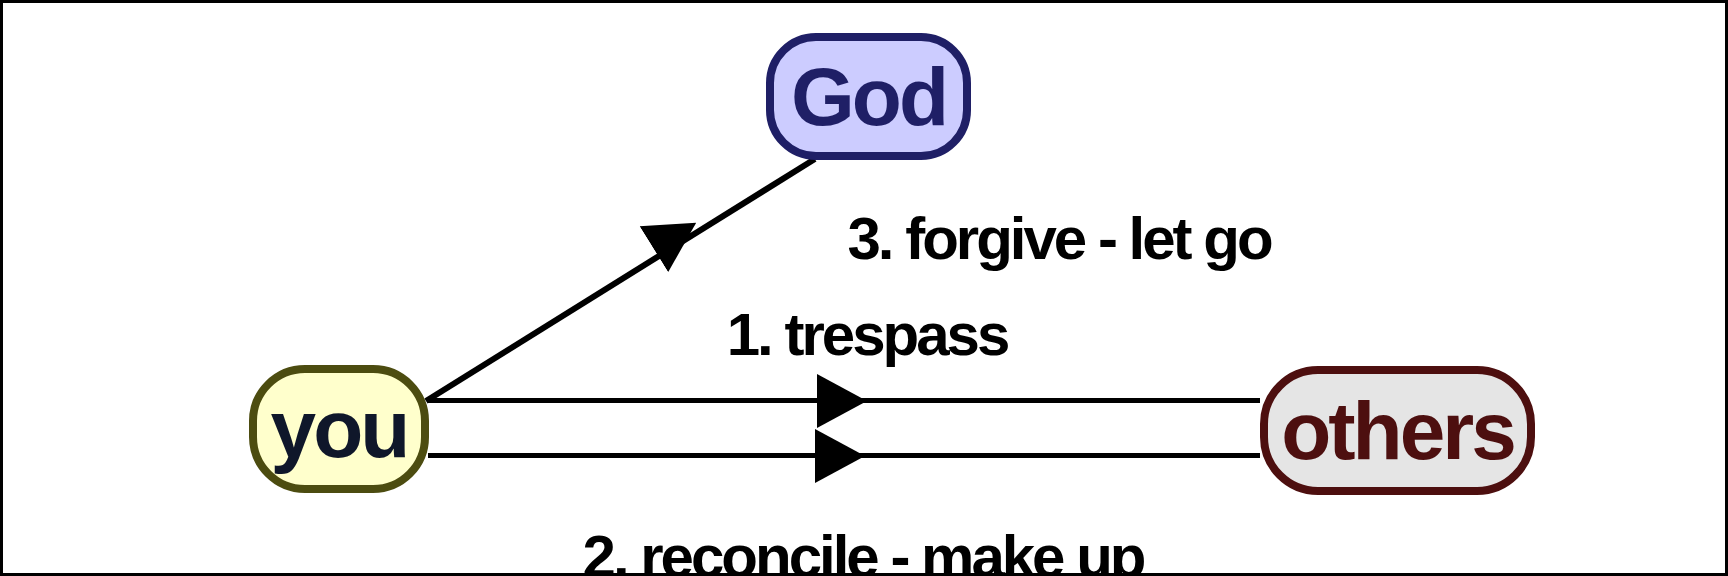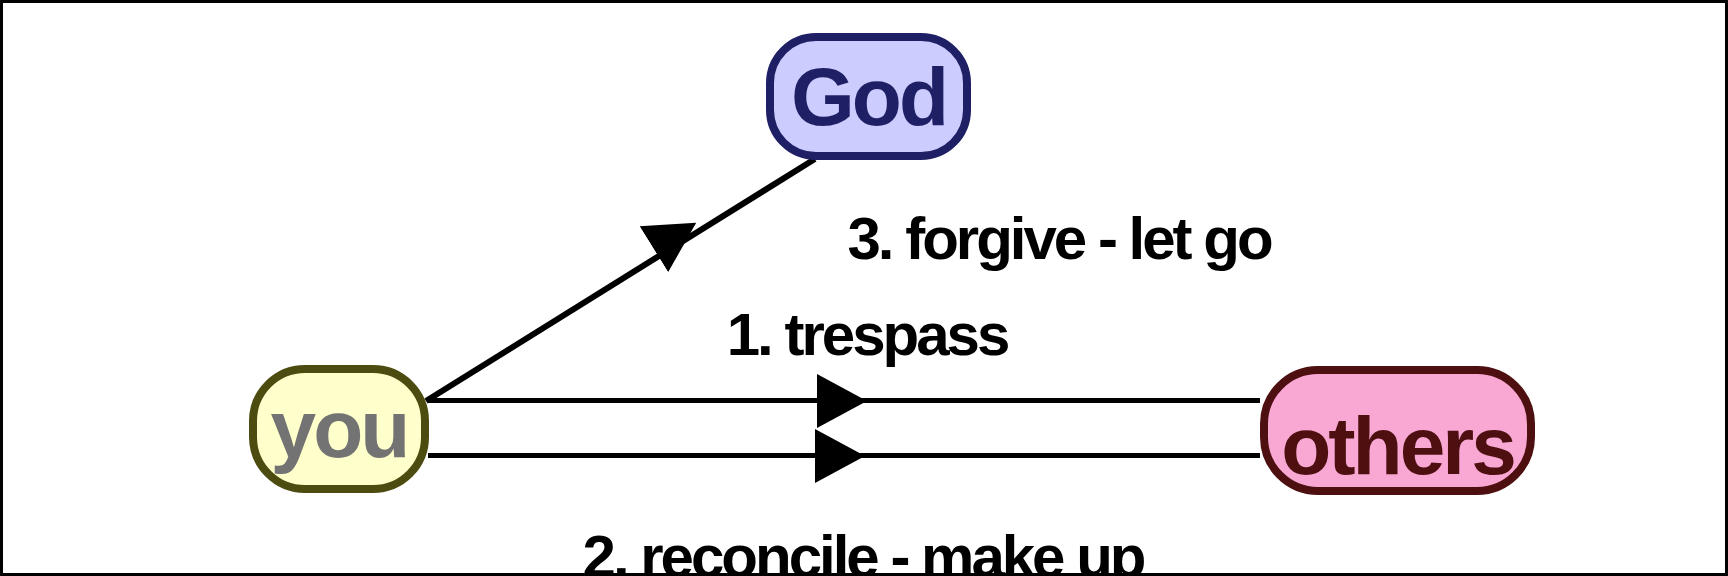--- a/index.html
+++ b/index.html
@@ -89,21 +89,21 @@
   <div class="arrowhead arrowhead-2"></div>
 
   <div class="edge-label label-forgive">3. forgive - let go</div>
   <div class="edge-label label-trespass">1. trespass</div>
   <div class="edge-label label-reconcile">2. reconcile - make up</div>
 
   <div class="node node-god" style="background: rgb(204, 204, 255); border-color: rgb(31, 31, 102); color: rgb(31, 31, 102); justify-content: center;">
     <span>God</span>
   </div>
 
-  <div class="node node-you" style="background: rgb(255, 255, 204); border-color: rgb(76, 76, 16); color: #737373;">
+  <div class="node node-you" style="background: rgb(255, 255, 204); border-color: rgb(76, 76, 16); color: #0f172a;">
     <span>you</span>
   </div>
 
-  <div class="node node-others" style="background: #f9a8d4; border-color: rgb(77, 15, 15); color: rgb(77, 15, 15); align-items: flex-end;">
+  <div class="node node-others" style="background: #e5e5e5; border-color: rgb(77, 15, 15); color: rgb(77, 15, 15);">
     <span>others</span>
   </div>
 
 </div>
 
 </body></html>

